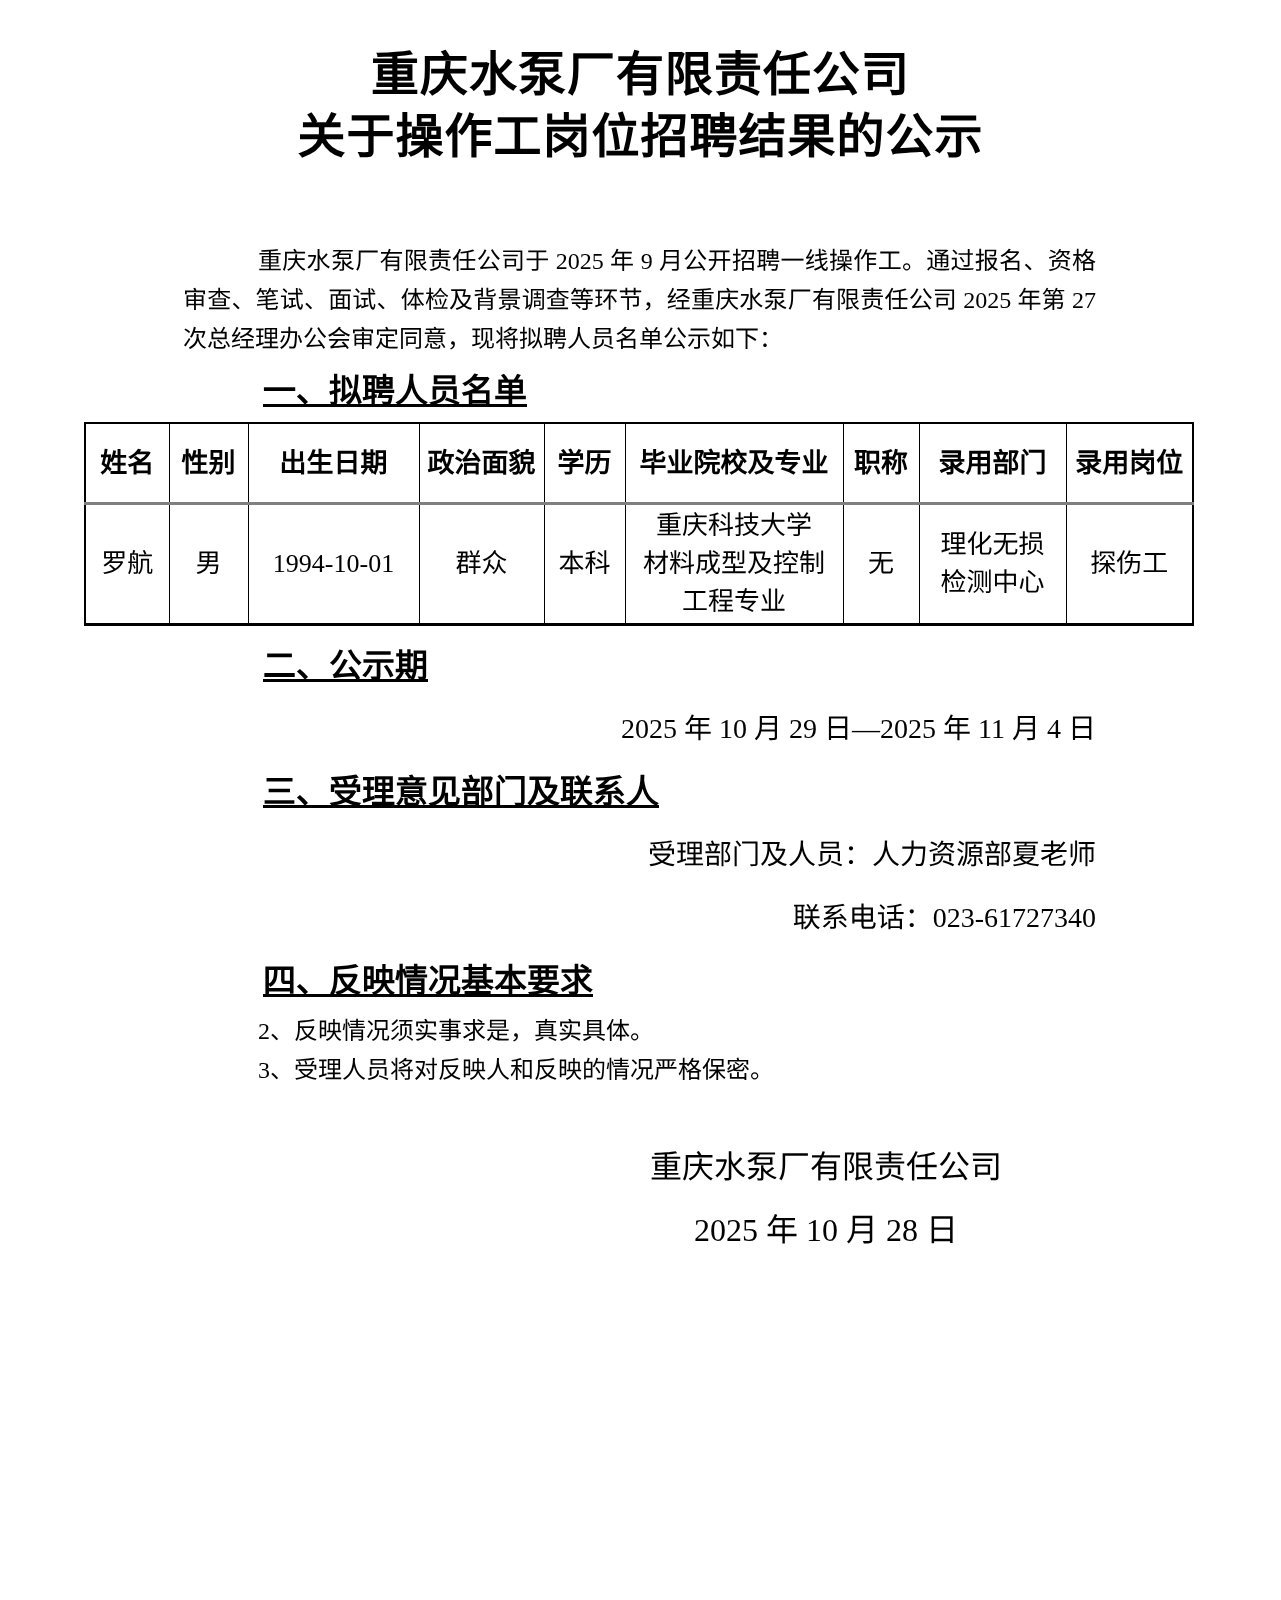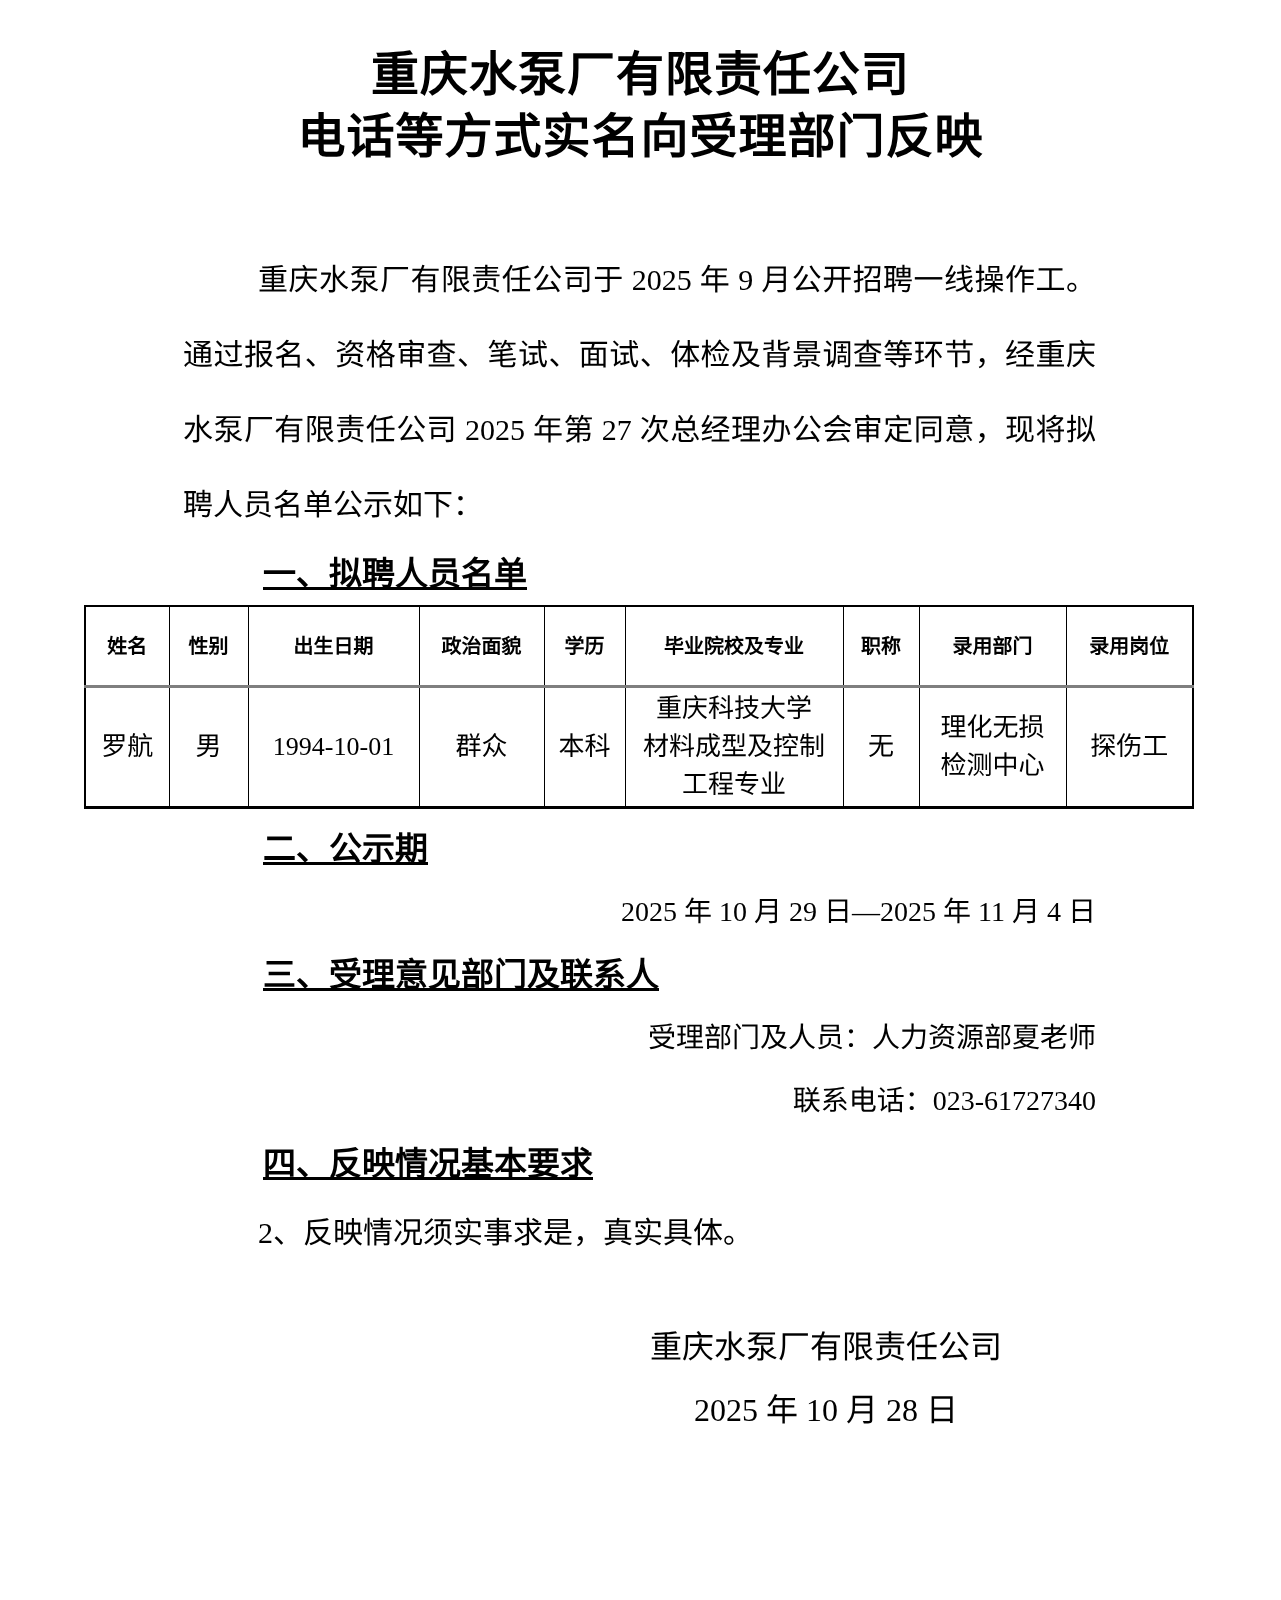--- a/index.html
+++ b/index.html
@@ -10,21 +10,21 @@
   }
   .title-block{padding-top:44px;}
   .title-line{
     text-align:center;font-size:48px;font-weight:bold;line-height:62px;
     font-family:"Liberation Serif", serif;letter-spacing:1px;margin:0;
   }
   .inner{margin:0 89px 0 84px;}           
   .txt{margin-left:99px;margin-right:96px;}
   p{margin:0;}
   .body-p{
-    font-size:30px;line-height:75px;text-align:justify;
+    font-size:24px;line-height:39px;text-align:justify;
     text-indent:75px;
   }
   .intro{margin-top:74px;}
   .sec-heading{
     font-family:"Liberation Sans", sans-serif;font-weight:bold;
     font-size:33px;line-height:63px;text-indent:80px;text-align:left;text-decoration:underline;
   }
   .sub-line{font-size:28px;line-height:63px;text-indent:59px;text-align:right;}
   .after-table{margin-top:8px;}
   table.recruit{
@@ -33,40 +33,40 @@
     border:2px solid #000;border-bottom-width:3px;
   }
   table.recruit th,table.recruit td{
     border:1px solid #000;text-align:center;vertical-align:middle;
     padding:2px 4px;overflow:hidden;
   }
   table.recruit thead tr{height:80px;}
   table.recruit tbody tr{height:109px;}
   table.recruit th{
     font-family:"Liberation Sans", sans-serif;font-weight:bold;
-    font-size:20px;line-height:34px;
+    font-size:27px;line-height:34px;
     border-bottom:3px solid #7f7f7f;
   }
   table.recruit td{
     font-family:"Liberation Serif", serif;font-size:26px;line-height:38px;
     font-weight:normal;
   }
   .footer-block{margin-top:46px;margin-left:476px;width:532px;}
   .footer-line{
     text-align:center;font-size:32px;line-height:63px;
   }
 </style>
 </head>
 <body>
 
 <div class="page">
 
   <div class="title-block">
     <p class="title-line">重庆水泵厂有限责任公司</p>
-    <p class="title-line">电话等方式实名向受理部门反映</p>
+    <p class="title-line">关于操作工岗位招聘结果的公示</p>
   </div>
 
   <div class="inner">
 
     <p class="txt body-p intro">重庆水泵厂有限责任公司于 2025 年 9 月公开招聘一线操作工。通过报名、资格审查、笔试、面试、体检及背景调查等环节，经重庆水泵厂有限责任公司 2025 年第 27 次总经理办公会审定同意，现将拟聘人员名单公示如下：</p>
 
     <p class="txt sec-heading">一、拟聘人员名单</p>
 
     <table class="recruit">
       <colgroup>
@@ -109,20 +109,21 @@
     </table>
 
     <div class="after-table">
       <p class="txt sec-heading">二、公示期</p>
       <p class="txt sub-line">2025 年 10 月 29 日—2025 年 11 月 4 日</p>
       <p class="txt sec-heading">三、受理意见部门及联系人</p>
       <p class="txt sub-line">受理部门及人员：人力资源部夏老师</p>
       <p class="txt sub-line">联系电话：023-61727340</p>
       <p class="txt sec-heading">四、反映情况基本要求</p>
       <p class="txt body-p">2、反映情况须实事求是，真实具体。</p>
+      <p class="txt body-p">3、受理人员将对反映人和反映的情况严格保密。</p>
     </div>
 
     <div class="footer-block">
       <p class="footer-line">重庆水泵厂有限责任公司</p>
       <p class="footer-line">2025 年 10 月 28 日</p>
     </div>
 
   </div>
 </div>
 

